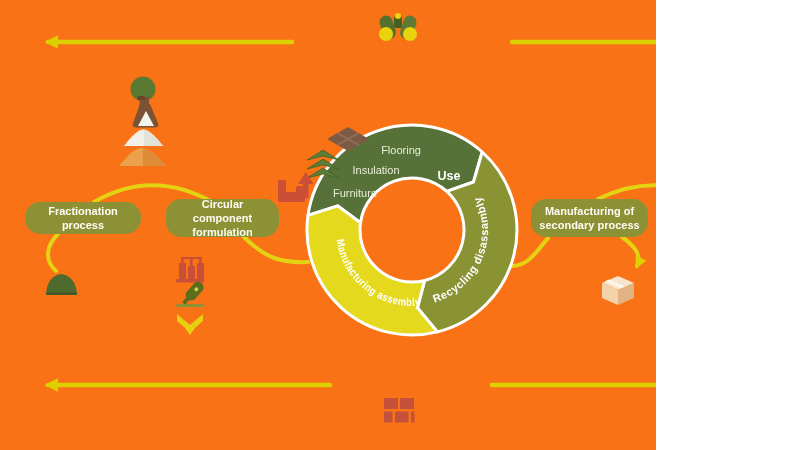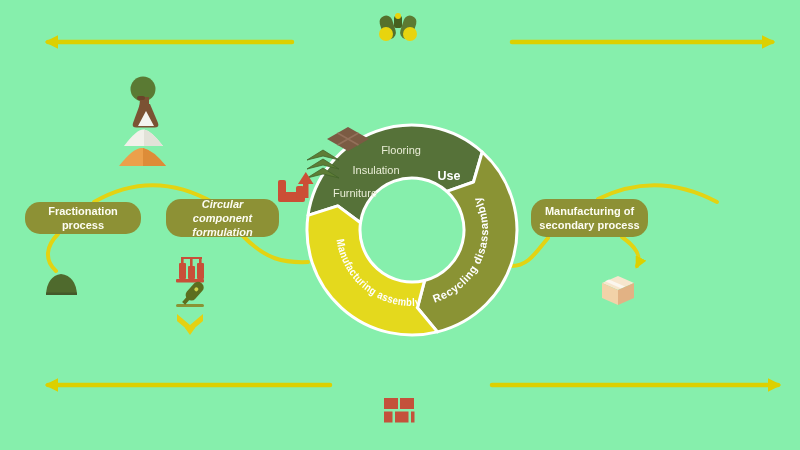--- a/index.html
+++ b/index.html
@@ -1,30 +1,30 @@
 <!DOCTYPE html>
 <html><head>
 <meta charset="utf-8">
 <style>
   html,body{margin:0;padding:0;}
   body{font-family:"Liberation Sans",sans-serif;background:#ffffff;}
-  #stage{position:relative;width:800px;height:450px;background:#86efac;overflow:hidden;}
+  #stage{position:relative;width:656px;height:450px;background:#f97316;overflow:hidden;}
   #stage svg{position:absolute;left:0;top:0;}
   .pill{
     position:absolute;
     background:#8d9135;
     color:#fdfdf3;
     border-radius:15px;
     display:flex;align-items:center;justify-content:center;
     text-align:center;
     font-size:11px;font-weight:600;line-height:1.3;
     padding:0 7px;box-sizing:border-box;
   }
   #pill-fractionation{left:25px;top:202px;width:116px;height:32px;}
-  #pill-formulation{left:166px;top:199px;width:113px;height:38px;font-style:italic;}
+  #pill-formulation{left:166px;top:199px;width:113px;height:38px;}
   #pill-secondary{left:531px;top:199px;width:117px;height:38px;}
   #pill-endoflife{left:670px;top:200px;width:116px;height:34px;}
   .seg-label{fill:#ffffff;font-size:11px;font-weight:bold;letter-spacing:.5px;}
   .use-item{fill:#e9edd6;font-size:11px;}
   .use-label{fill:#ffffff;font-size:12.5px;font-weight:bold;}
   .flow{stroke:#dcd000;stroke-width:4.5;fill:none;stroke-linecap:round;}
   .curve{stroke:#e3d312;stroke-width:4;fill:none;stroke-linecap:round;}
 </style>
 </head>
 <body>

